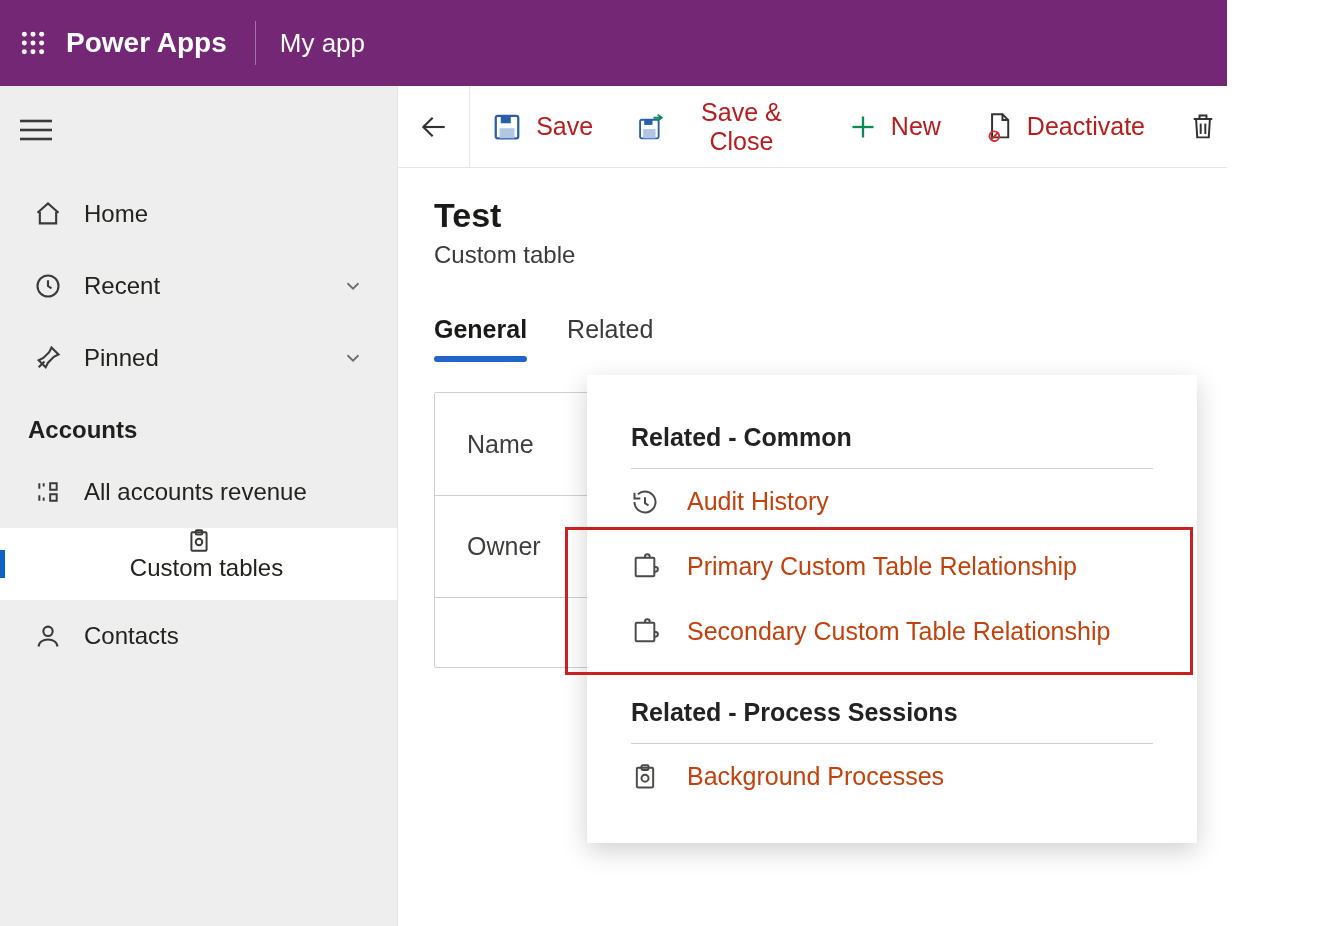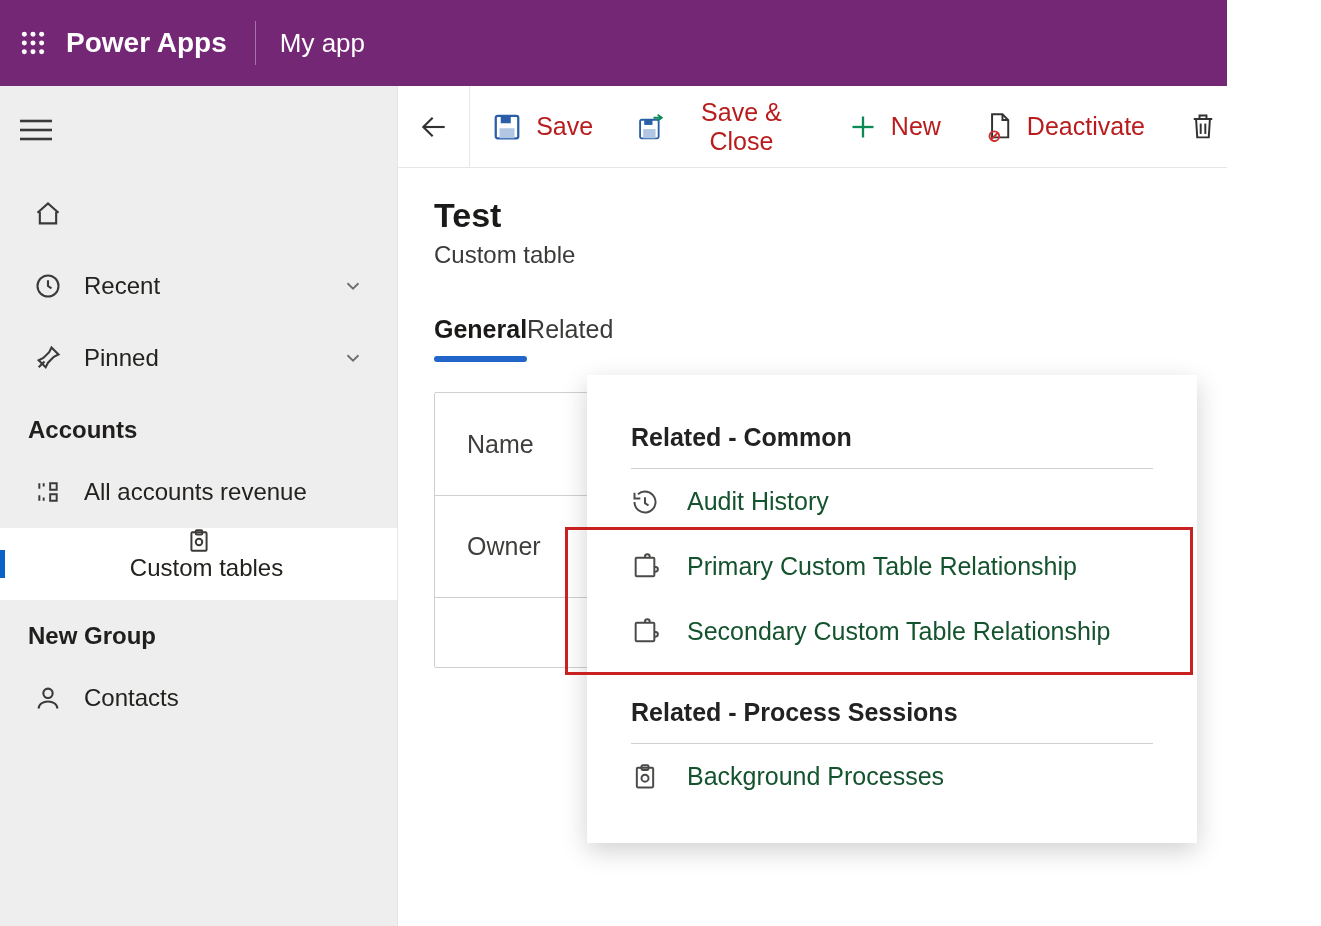--- a/index.html
+++ b/index.html
@@ -32,34 +32,34 @@
     .content { flex:1; display:flex; flex-direction:column; min-width:0; background:#fff; }
     .cmdbar { height: 82px; display:flex; align-items:center; border-bottom: 1px solid #e8e6e4; }
     .cmd-btn { height:82px; display:flex; align-items:center; gap:14px; padding: 0 22px; cursor:pointer; font-size: 25px; color:#b91c1c; border:none; background:none; }
     .cmd-sep { width:1px; height:82px; background:#e8e6e4; }
     .back-btn { width:84px; height:82px; display:flex; align-items:center; justify-content:center; cursor:pointer; border:none; background:none; }
 
     .page { padding: 28px 36px; }
     .page-title { font-size: 34px; font-weight: 700; }
     .page-subtitle { font-size: 24px; color:#3b3a39; margin-top: 6px; }
 
-    .tabs { display:flex; margin-top: 40px; border-bottom: 0; }
+    .tabs { display:flex; gap: 40px; margin-top: 40px; border-bottom: 0; }
     .tab { font-size: 25px; color:#3b3a39; padding: 6px 0 18px 0; cursor:pointer; position:relative; }
     .tab.active { font-weight:600; color:#1b1a19; }
     .tab.active::after { content:""; position:absolute; left:0; right:0; bottom:0; height:6px; background:#2265c8; border-radius:3px; }
 
     .form-panel { margin-top: 30px; border: 1px solid #cfcfcf; border-radius: 2px; position: relative; width: 100%; }
     .form-row { display:flex; align-items:center; height: 102px; border-top: 1px solid #cfcfcf; padding: 0 32px; font-size: 25px; color:#403e3c; }
     .form-row:first-child { border-top: none; }
 
     
     .dropdown { position:absolute; left: 152px; top: -18px; width: 610px; background:#fff; box-shadow: 0 8px 24px rgba(0,0,0,.18); padding: 30px 0 34px 0; }
     .dd-group-title { font-size: 25px; font-weight:700; color:#232222; padding: 18px 44px 16px 44px; }
     .dd-rule { height:1px; background:#cfcfcf; margin: 0 44px; }
-    .dd-item { display:flex; align-items:center; gap: 28px; font-size: 25px; color:#14532d; padding: 18px 44px; cursor:pointer; }
+    .dd-item { display:flex; align-items:center; gap: 28px; font-size: 25px; color:#c2410c; padding: 18px 44px; cursor:pointer; }
 
     
     .highlight-box { position:absolute; border: 3px solid #c72121; pointer-events:none; }
 
     svg { display:block; }
   </style>
 </head>
 <body>
 
 <div class="app">
@@ -99,20 +99,21 @@
       </div>
 
       <nav class="nav">
         <div class="nav-item">
           <span class="icon">
             <svg width="28" height="28" viewBox="0 0 24 24" fill="none" stroke="#3b3a39" stroke-width="1.8">
                 <path d="M3 11 12 3l9 8"></path>
                 <path d="M5 10v10h14V10"></path>
               </svg>
           </span>
+          <span class="label">Home</span>
         </div>
         <div class="nav-item">
           <span class="icon">
             <svg width="28" height="28" viewBox="0 0 24 24" fill="none" stroke="#3b3a39" stroke-width="1.8">
                 <circle cx="12" cy="12" r="9"></circle>
                 <path d="M12 7v5l3 2"></path>
               </svg>
           </span>
           <span class="label">Recent</span>
           <span class="chev">
@@ -151,21 +152,20 @@
           <span class="icon">
             <svg width="26" height="26" viewBox="0 0 24 24" fill="none" stroke="#3b3a39" stroke-width="1.8">
                 <rect x="5" y="4" width="14" height="17" rx="1"></rect>
                 <rect x="9" y="2" width="6" height="4" rx="1"></rect>
                 <circle cx="12" cy="13" r="3"></circle>
               </svg>
           </span>
           <span class="label">Custom tables</span>
         </div>
 
-        <div class="nav-section">New Group</div>
 
         <div class="nav-item">
           <span class="icon">
             <svg width="28" height="28" viewBox="0 0 24 24" fill="none" stroke="#3b3a39" stroke-width="1.8">
                 <circle cx="12" cy="8" r="4"></circle>
                 <path d="M4 21c0-4 4-6 8-6s8 2 8 6"></path>
               </svg>
           </span>
           <span class="label">Contacts</span>
         </div>

